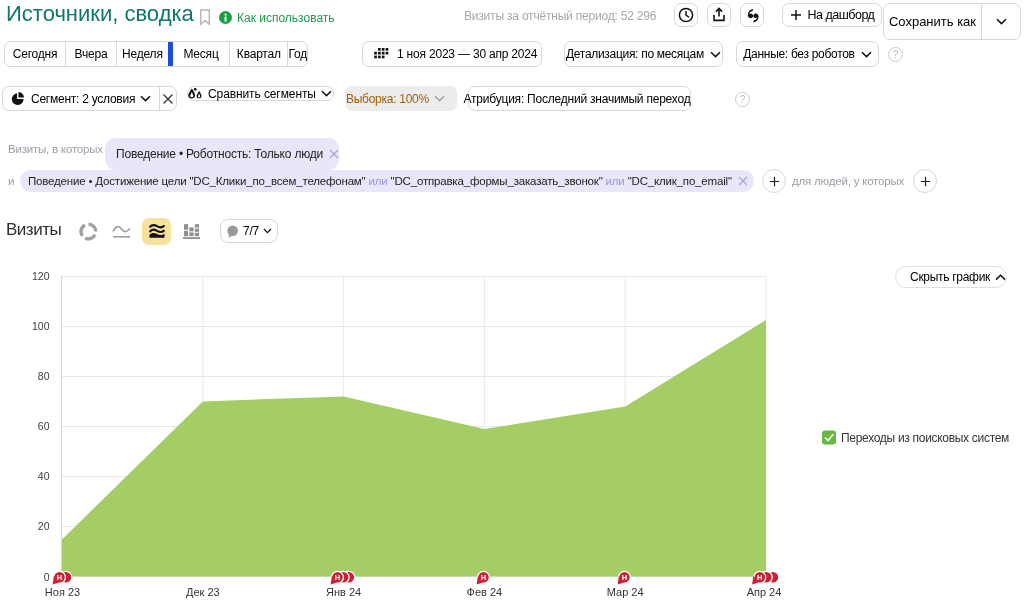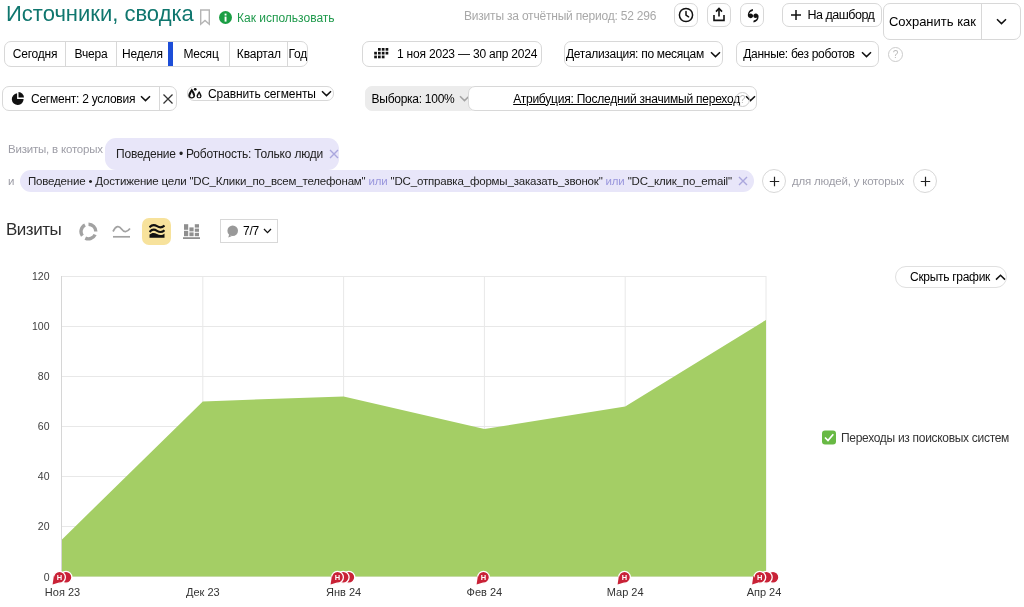--- a/index.html
+++ b/index.html
@@ -129,27 +129,27 @@
     <path d="M3.8 5.0 L5.5 9.0 A 1.8 1.8 0 0 1 2.1 9.0 Z" fill="#fff"></path>
     <path d="M11.2 3.9 C12.3 5.8 13.6 7.3 13.6 9.2 A 2.6 2.7 0 0 1 8.5 9.2 C8.5 7.3 10.1 5.8 11.2 3.9 Z" fill="#111"></path>
     <path d="M11.1 6.4 L12.3 9.4 A 1.3 1.3 0 0 1 9.8 9.4 Z" fill="#fff"></path>
     <circle cx="7.2" cy="2.3" r="1.4" fill="#111"></circle>
   </svg>
   Сравнить сегменты
   <svg width="11" height="7" viewBox="0 0 11 7" style="margin-left:5px;">
         <path d="M1 1.2 L5.5 5.6 L10 1.2" fill="none" stroke="#111" stroke-width="1.5"></path>
       </svg>
 </div>
-<div class="btn" style="left:365px;top:86px;width:112px;height:25px;justify-content:center;background:#ececec;border-color:#ececec;color:#000000;letter-spacing:-0.27px;">
+<div class="btn" style="left:345px;top:86px;width:112px;height:25px;justify-content:flex-start;background:#ececec;border-color:#ececec;color:#a16207;letter-spacing:-0.27px;">
   Выборка: 100%
   <svg width="11" height="7" viewBox="0 0 11 7" style="margin-left:5px;">
         <path d="M1 1.2 L5.5 5.6 L10 1.2" fill="none" stroke="#a2a2a2" stroke-width="1.5"></path>
       </svg>
 </div>
-<div class="btn" style="left:468px;top:86px;width:289px;height:25px;justify-content:flex-end;letter-spacing:-0.22px;text-decoration:underline;">
+<div class="btn" style="left:468px;top:86px;width:223px;height:25px;justify-content:center;letter-spacing:-0.22px;">
   Атрибуция: Последний значимый переход
   <svg width="11" height="7" viewBox="0 0 11 7" style="margin-left:5px;">
         <path d="M1 1.2 L5.5 5.6 L10 1.2" fill="none" stroke="#111" stroke-width="1.5"></path>
       </svg>
 </div>
 <div class="qm" style="left:735px;top:92px;">?</div>
 
 <div class="gtxt" style="left:8px;top:143px;font-size:11.5px;letter-spacing:-0.2px;color:#9d9da6;">Визиты, в которых</div>
 <div class="pill" style="left:105px;top:138px;width:234px;padding:16px 11px;">
   Поведение • Роботность: Только люди
@@ -205,21 +205,21 @@
     <rect x="1" y="0.2" width="4.2" height="5.6"></rect>
         <rect x="1" y="6.8" width="4.2" height="5.4"></rect>
     <rect x="6.4" y="3.4" width="4.2" height="4"></rect>
         <rect x="6.4" y="8.4" width="4.2" height="3.8"></rect>
     <rect x="11.8" y="0.2" width="4.2" height="3.4"></rect>
         <rect x="11.8" y="4.6" width="4.2" height="3.2"></rect>
         <rect x="11.8" y="8.8" width="4.2" height="3.4"></rect>
     <rect x="0" y="13.2" width="17" height="1.8"></rect>
   </g>
 </svg>
-<div class="btn" style="left:220px;top:219px;width:58px;height:24px;justify-content:center;border-radius:0;">
+<div class="btn" style="left:220px;top:219px;width:58px;height:24px;justify-content:center;border-radius:8px;">
   <svg width="13" height="13" viewBox="0 0 13 13" style="margin-right:4px;">
     <circle cx="6.7" cy="5.8" r="5.3" fill="#999"></circle>
     <path d="M3.2 9.6 L2.2 12.4 L5.6 11.2 Z" fill="#999"></path>
   </svg>
   7/7
   <svg width="9" height="6" viewBox="0 0 9 6" style="margin-left:4px;">
         <path d="M1 1 L4.5 4.6 L8 1" fill="none" stroke="#111" stroke-width="1.3"></path>
       </svg>
 </div>
 <div class="btn" style="left:895px;top:219px;width:112px;height:22px;justify-content:flex-end;border-radius:11px;border-color:#e0e0e0;letter-spacing:-0.3px;margin-top:47px;">

